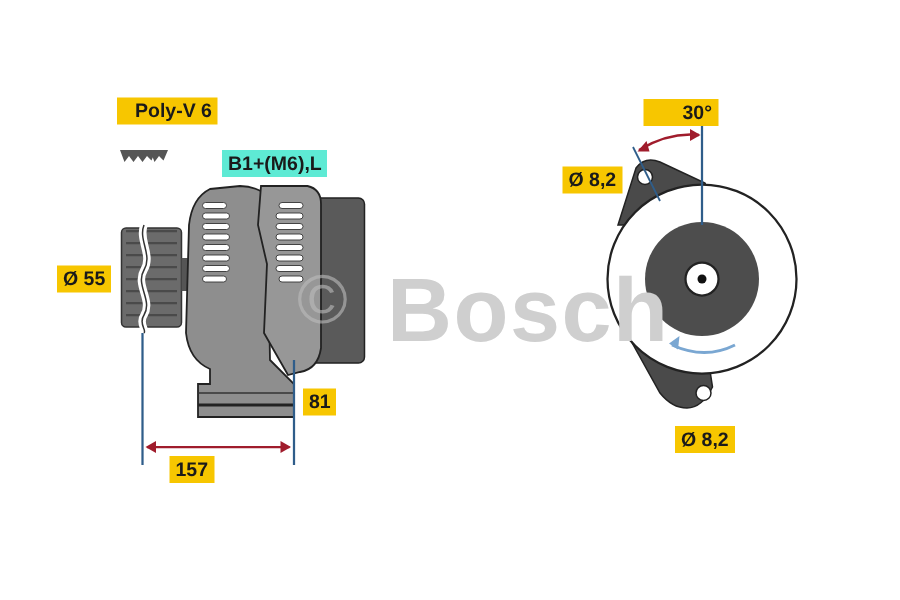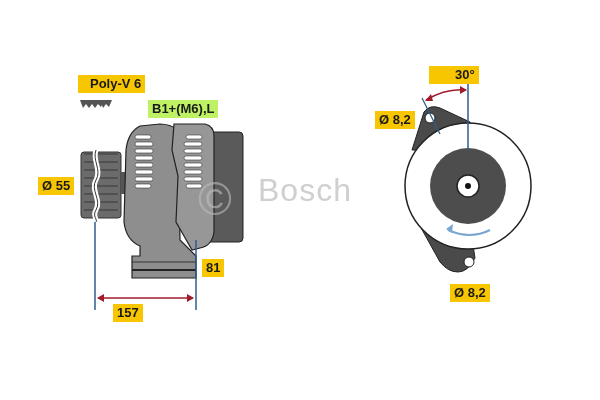--- a/index.html
+++ b/index.html
@@ -9,26 +9,26 @@
       position: absolute;
       font-family: "Liberation Sans", sans-serif;
       font-weight: bold;
       font-size: 13px;
       color: #1a1a1a;
       padding: 1px 4px;
       line-height: 16px;
       white-space: nowrap;
     }
     .yellow { background: #f7c600; }
-    .blue { background: #bef264; }
+    .blue { background: #5eead4; }
     .watermark {
       position: absolute;
       font-family: "Liberation Sans", sans-serif;
-      font-weight: normal;
-      font-size: 32px;
+      font-weight: bold;
+      font-size: 60px;
       color: #cfcfcf;
       letter-spacing: 1px;
     }
   </style>
 </head>
 <body>
 
 <div class="stage">
 
   <svg width="600" height="400" viewBox="0 0 600 400" style="position:absolute;left:0;top:0">
@@ -112,21 +112,21 @@
       <line x1="422" y1="98" x2="440" y2="134" stroke="#2f5d8a" stroke-width="1.2"></line>
       <path d="M426 100 Q446 88 466 90" stroke="#a01c2c" stroke-width="1.6" fill="none"></path>
       <path d="M425 101 L431 94 L433 101 Z" fill="#a01c2c"></path>
       <path d="M467 90 L460 86 L460 94 Z" fill="#a01c2c"></path>
     </g>
   </svg>
 
   <div class="watermark" style="left:198px; top:172px; font-weight:normal; font-size:46px; color:#bdbdbd; opacity:0.6;">©</div>
   <div class="watermark" style="left:258px; top:172px;">Bosch</div>
 
-  <div class="label yellow" style="left:78px; top:75px;padding-left:12px;">Poly-V 6</div>
+  <div class="label yellow" style="left:78px; top:65px;padding-left:12px;">Poly-V 6</div>
   <div class="label blue" style="left:148px; top:100px;">B1+(M6),L</div>
   <div class="label yellow" style="left:38px; top:177px;">Ø 55</div>
   <div class="label yellow" style="left:202px; top:259px;">81</div>
   <div class="label yellow" style="left:113px; top:304px;">157</div>
   <div class="label yellow" style="left:429px; top:66px;padding-left:26px;">30°</div>
   <div class="label yellow" style="left:375px; top:111px;">Ø 8,2</div>
   <div class="label yellow" style="left:450px; top:284px;">Ø 8,2</div>
 </div>
 
 </body></html>

